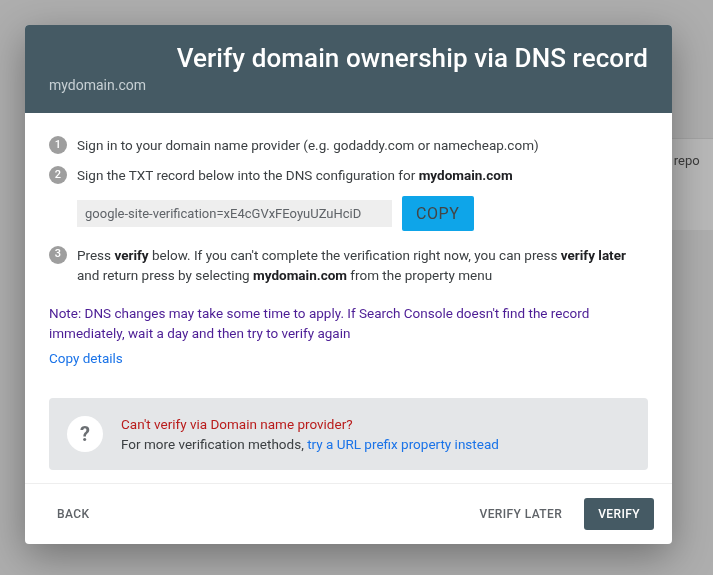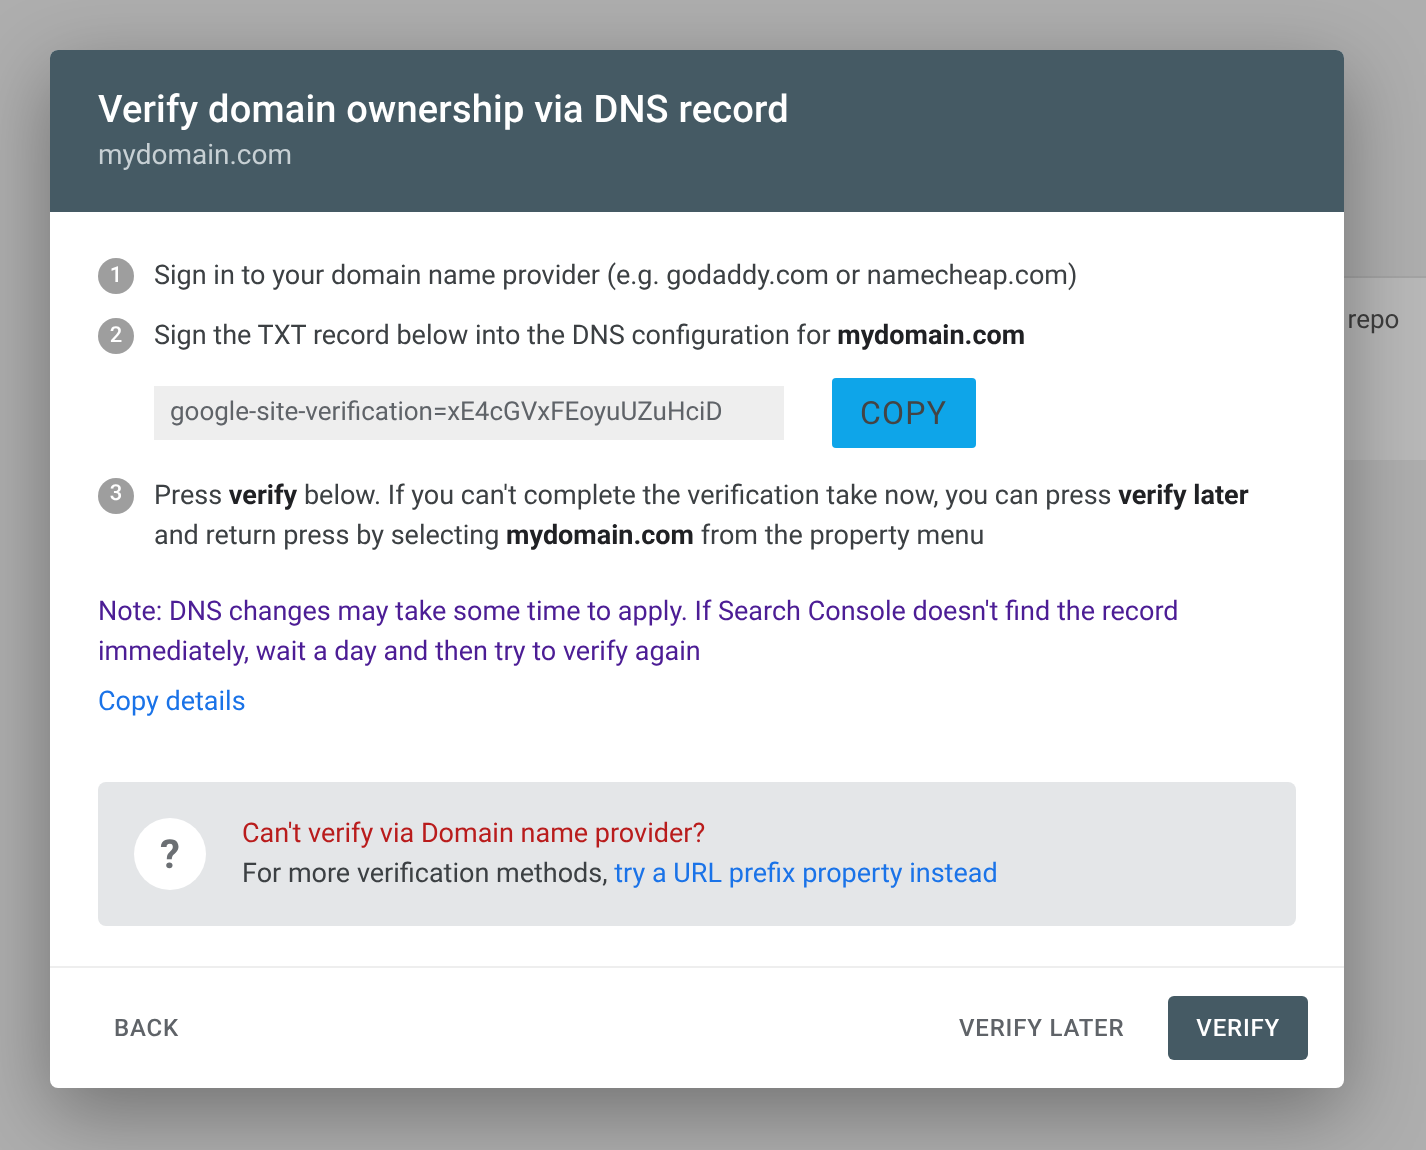--- a/index.html
+++ b/index.html
@@ -37,23 +37,24 @@
     display: flex;
     flex-direction: column;
     overflow: hidden;
   }
   .dialog-header {
     background: #455a64;
     color: #fff;
     padding: 18px 24px 20px 24px;
   }
   .dialog-title {
-    font-size: 19px;
+    font-size: 26px;
     font-weight: 500;
     letter-spacing: 0.1px;
+    text-align: right;
   }
   .dialog-subtitle {
     font-size: 14px;
     color: #c7d0d4;
     margin-top: 4px;
   }
   .dialog-body {
     flex: 1;
     padding: 22px 24px 0 24px;
     font-size: 13.5px;
@@ -74,21 +75,21 @@
     color: #fff;
     font-size: 11px;
     font-weight: 500;
     display: flex; align-items: center; justify-content: center;
     margin-right: 10px;
     margin-top: 1px;
   }
   .step-text { flex: 1; color: #3c4043; }
   .step-text b { font-weight: 700; color: #202124; }
   .txt-row {
-    display: flex; align-items: center; gap: 24px;
+    display: flex; align-items: center; gap: 10px;
     margin: 6px 0 14px 28px;
   }
   .txt-field {
     width: 315px;
     font-size: 13px;
     padding: 6px 8px;
     border: none;
     background: #eeeeee;
     color: #5f6368;
     font-family: inherit;
@@ -193,21 +194,21 @@
     </div>
 
     <div class="txt-row">
       <input class="txt-field" type="text" readonly="" value="google-site-verification=xE4cGVxFEoyuUZuHciD" style="">
       <button class="copy-btn">COPY</button>
     </div>
 
     <div class="step">
       <div class="step-badge">3</div>
       <div class="step-text">
-        <span>Press </span><b>verify</b><span> below. If you can't complete the verification take now, you can press </span><b>verify later</b><span> and return press by selecting </span><b>mydomain.com</b><span> from the property menu</span>
+        <span>Press </span><b>verify</b><span> below. If you can't complete the verification right now, you can press </span><b>verify later</b><span> and return press by selecting </span><b>mydomain.com</b><span> from the property menu</span>
       </div>
     </div>
 
     <div class="note">Note: DNS changes may take some time to apply. If Search Console doesn't find the record immediately, wait a day and then try to verify again</div>
     <a class="link details-link">Copy details</a>
 
     <div class="alt-box">
       <div class="alt-icon">?</div>
       <div class="alt-text">
         <span class="alt-title">Can't verify via Domain name provider?</span>

